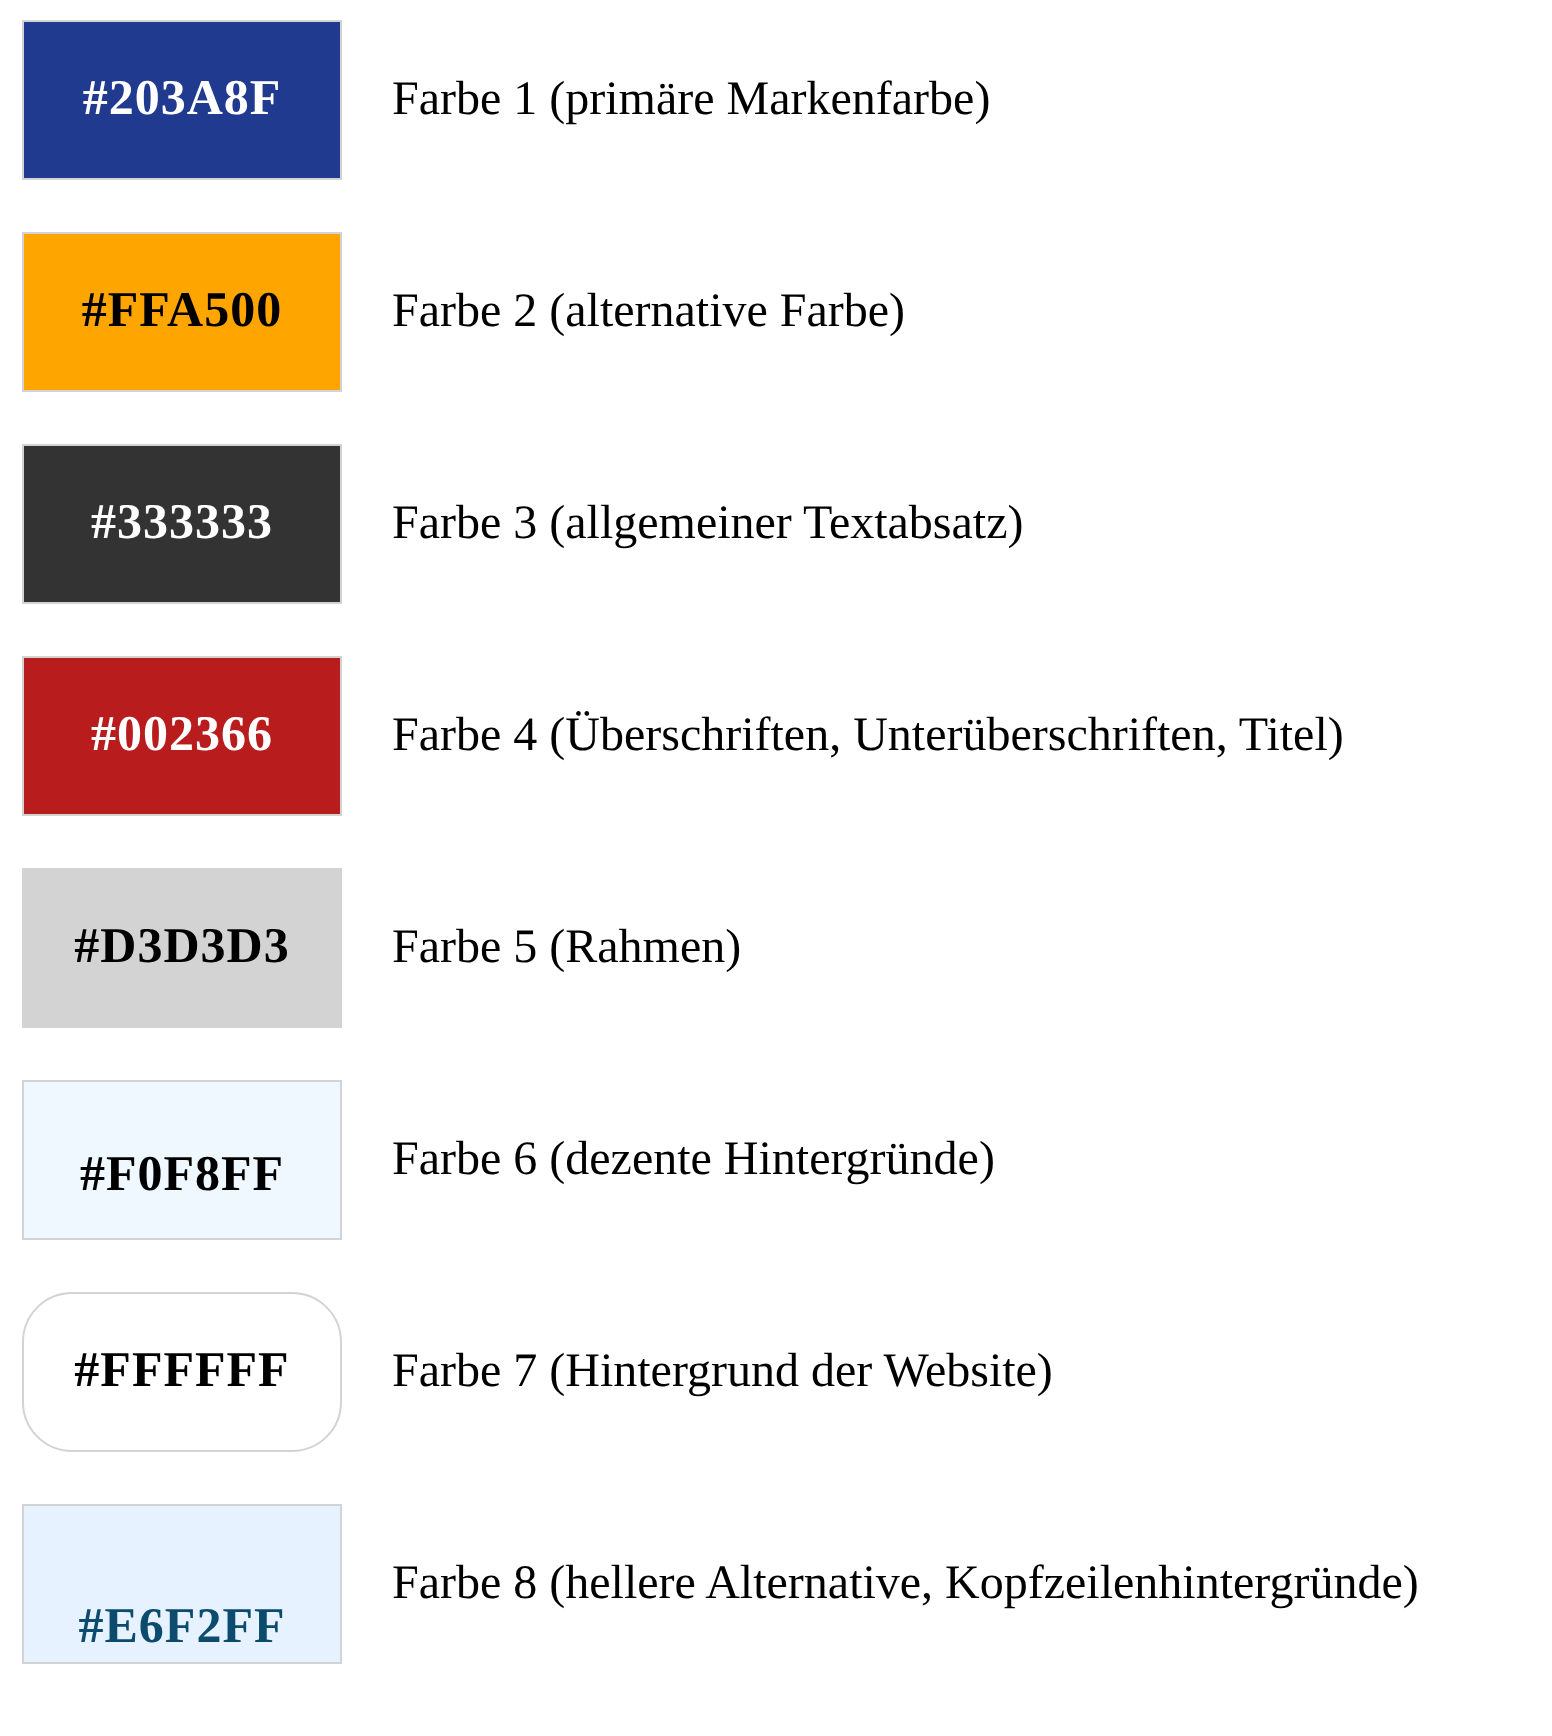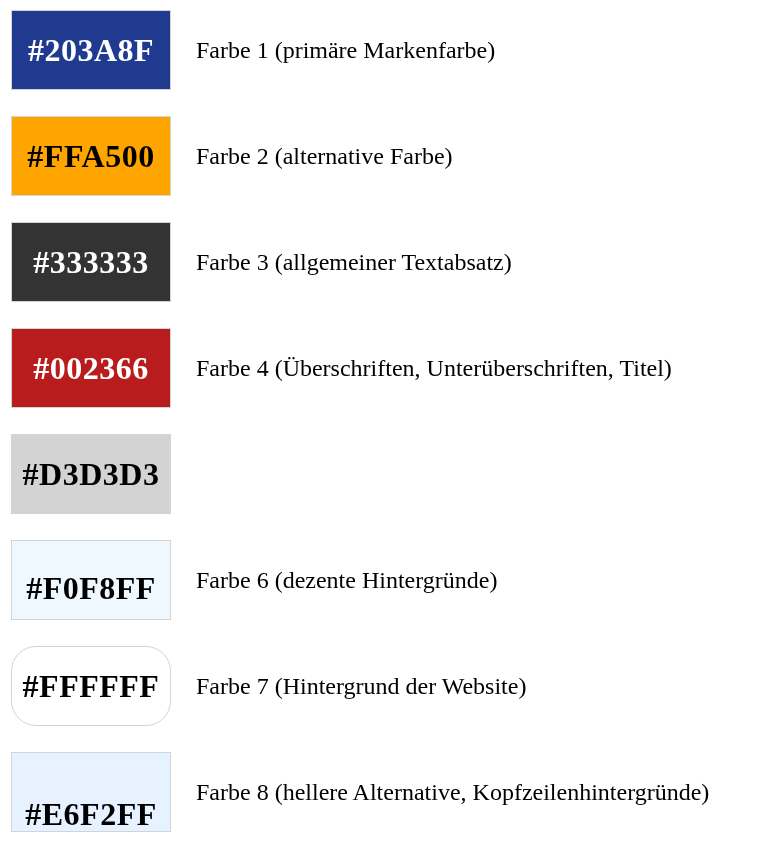--- a/index.html
+++ b/index.html
@@ -27,21 +27,21 @@
     box-sizing: border-box;
     border: 1px solid #D3D3D3;
     display: flex;
     align-items: center;
     justify-content: center;
     flex: 0 0 auto;
   }
   .hex {
     font-family: "Liberation Serif", serif;
     font-weight: bold;
-    font-size: 32px;
+    font-size: 25px;
     letter-spacing: 0.5px;
     white-space: nowrap;
   }
   .label {
     margin-left: 25px;
     font-family: "Liberation Serif", serif;
     font-size: 24px;
     color: #000000;
     white-space: nowrap;
   }
@@ -75,35 +75,36 @@
     <div class="swatch" style="background: #b91c1c; border-color: rgb(211, 211, 211);">
       <span class="hex" style="color: rgb(255, 255, 255);">#002366</span>
     </div>
     <div class="label">Farbe 4 (Überschriften, Unterüberschriften, Titel)</div>
   </div>
 
   <div class="row">
     <div class="swatch" style="background: rgb(211, 211, 211); border-color: rgb(211, 211, 211);">
       <span class="hex" style="color: rgb(0, 0, 0);">#D3D3D3</span>
     </div>
+    <div class="label">Farbe 5 (Rahmen)</div>
   </div>
 
   <div class="row">
     <div class="swatch" style="background: rgb(240, 248, 255); border-color: rgb(211, 211, 211);">
       <span class="hex" style="color: rgb(0, 0, 0); margin-top: 16px;">#F0F8FF</span>
     </div>
     <div class="label">Farbe 6 (dezente Hintergründe)</div>
   </div>
 
   <div class="row">
     <div class="swatch" style="background: rgb(255, 255, 255); border-color: rgb(211, 211, 211); border-radius: 25px;">
       <span class="hex" style="color: rgb(0, 0, 0);">#FFFFFF</span>
     </div>
     <div class="label">Farbe 7 (Hintergrund der Website)</div>
   </div>
 
   <div class="row">
     <div class="swatch" style="background: rgb(230, 242, 255); border-color: rgb(211, 211, 211);">
-      <span class="hex" style="color: #000000; margin-top: 44px;">#E6F2FF</span>
+      <span class="hex" style="color: #0c4a6e; margin-top: 44px;">#E6F2FF</span>
     </div>
     <div class="label">Farbe 8 (hellere Alternative, Kopfzeilenhintergründe)</div>
   </div>
 </div>
 
 </body></html>

